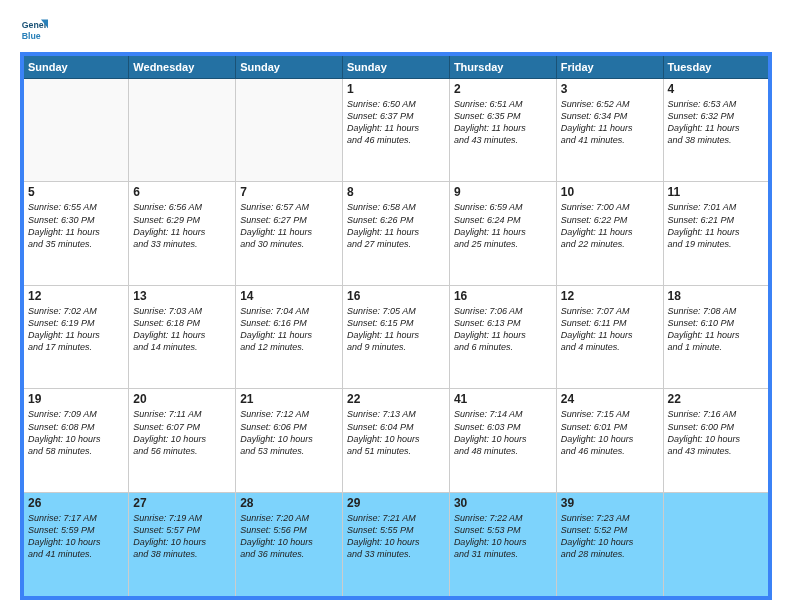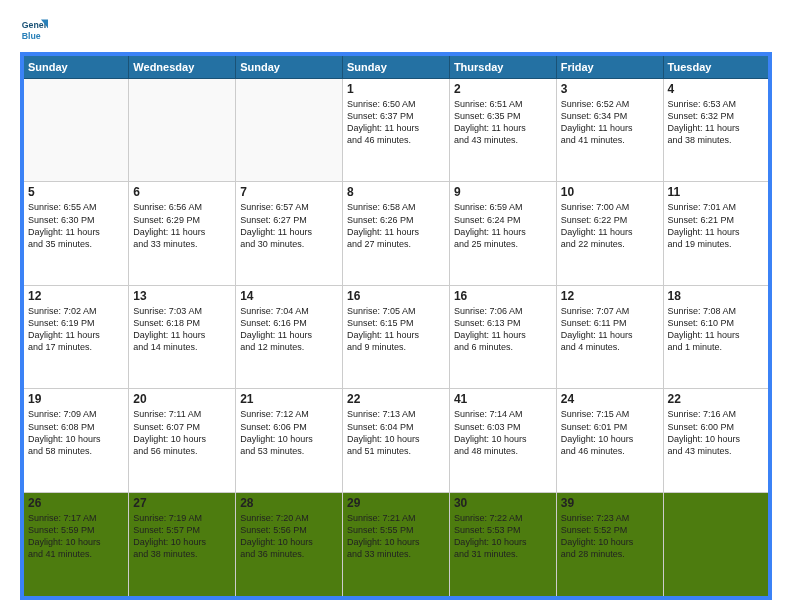--- a/index.html
+++ b/index.html
@@ -65,32 +65,33 @@
       vertical-align: top;
       padding: 3px 4px;
       font-size: 9.5px;
       color: #222;
       background: #fff;
     }
     .calendar td.empty {
       background: #f9f9f9;
     }
     .calendar td.last-row {
-      background: #4d7c0f;
+      background: #7dd3fc;
     }
     .day-num {
       font-size: 12px;
       font-weight: bold;
       display: block;
       margin-bottom: 2px;
     }
     .cell-text {
       font-size: 9px;
       line-height: 1.35;
       color: #222;
+      font-style: italic;
     }
     tr:nth-child(odd) td:not(.empty) {
     }
   </style>
 </head>
 <body>
 
 <div class="page">
   <div class="header">
     <div class="logo">

